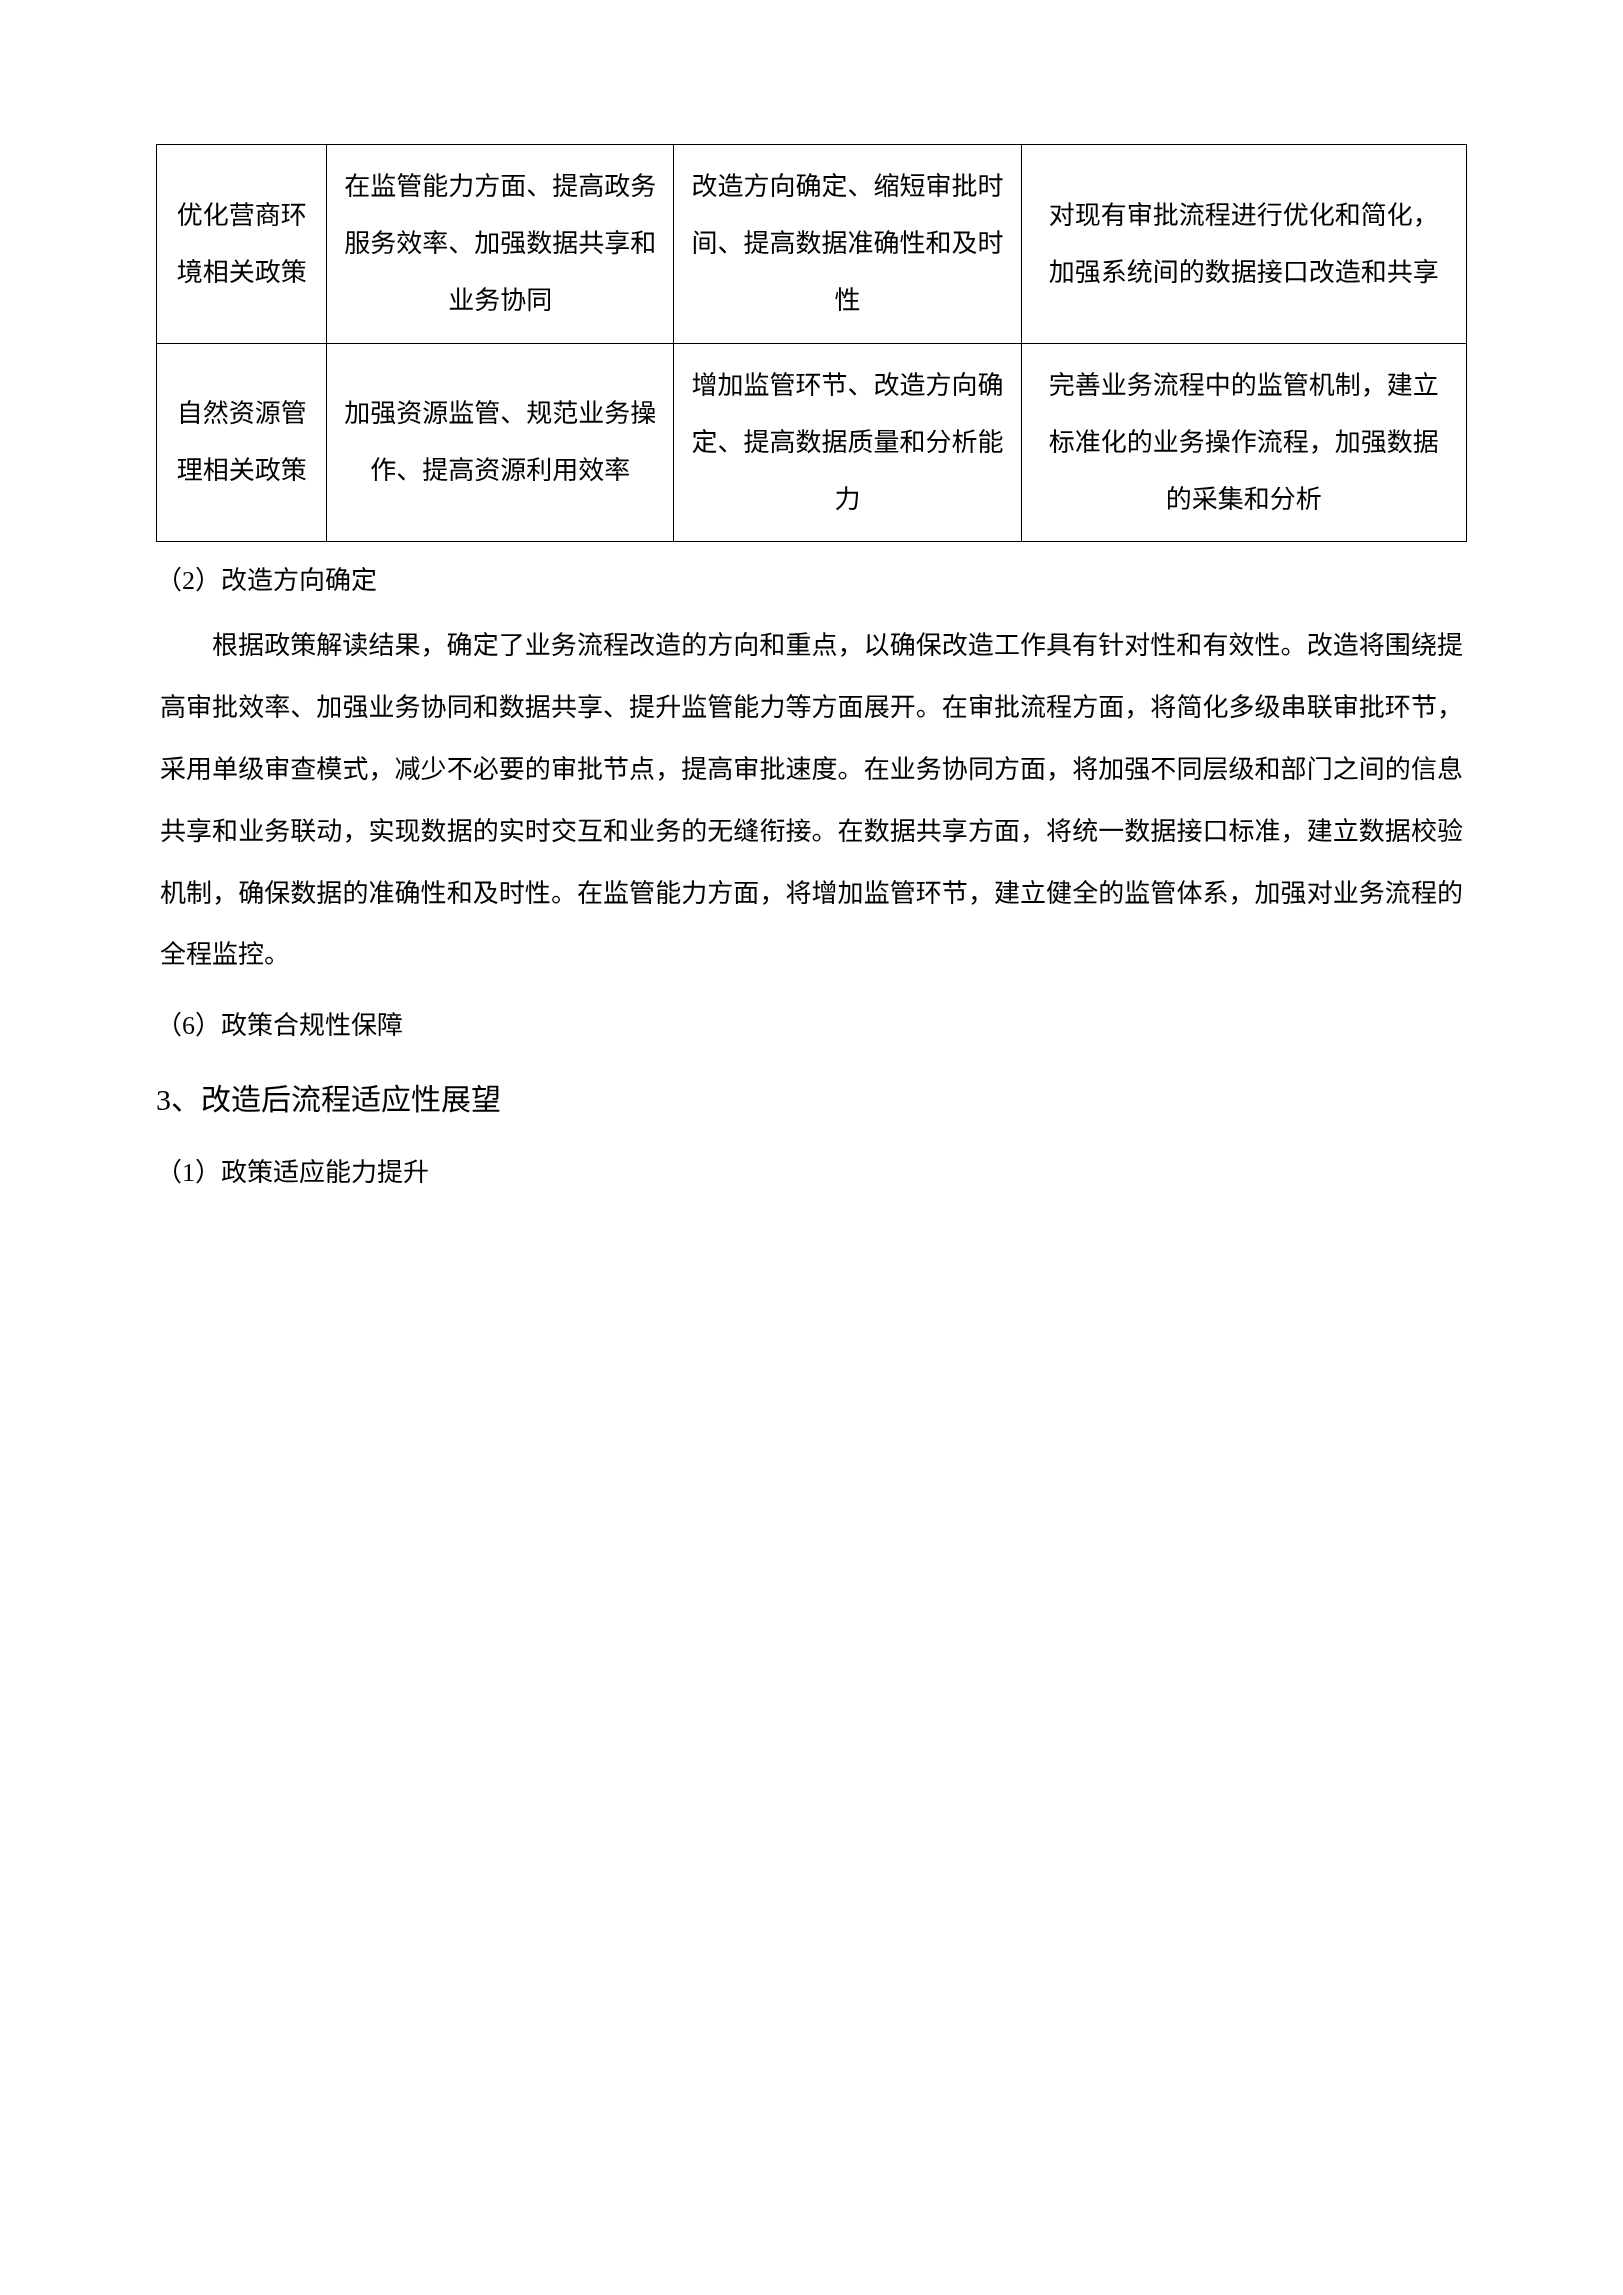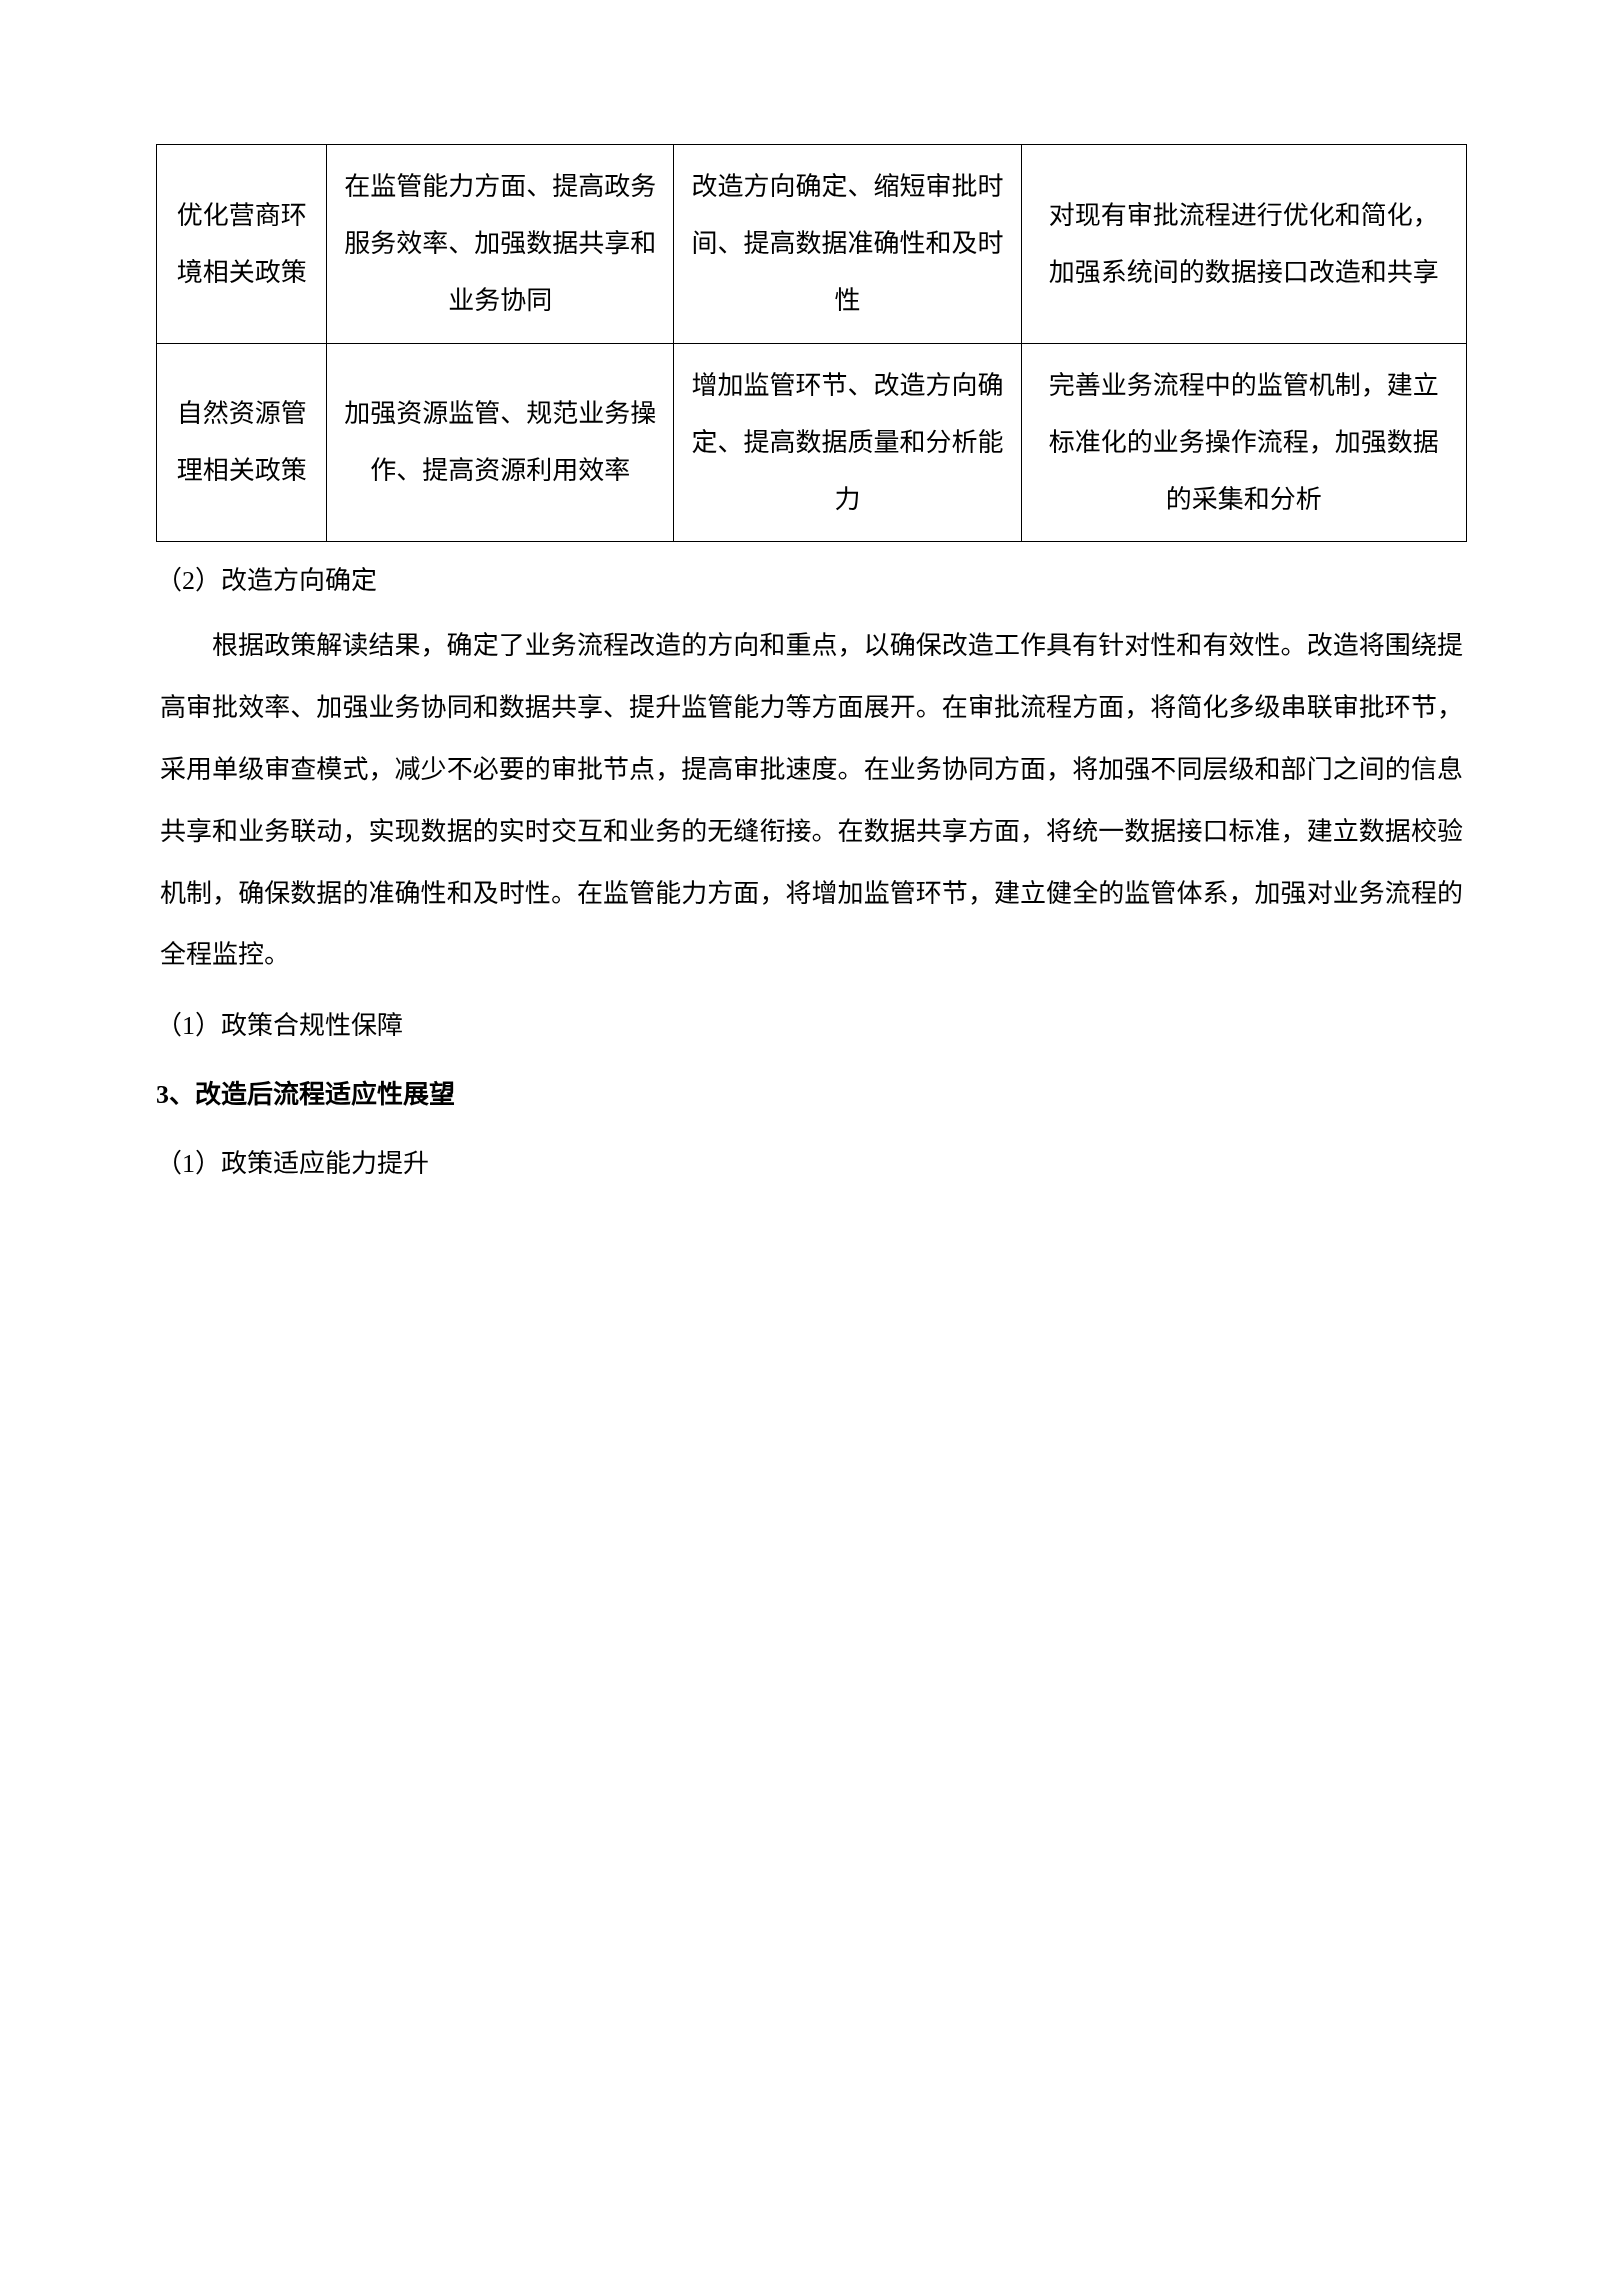--- a/index.html
+++ b/index.html
@@ -38,22 +38,22 @@
   .col-impact        { width: 26.5%; }
   .col-direction     { width: 34%; }
 
   .sub-heading {
     font-size: 26px;
     font-weight: normal;
     line-height: 2.3;
     margin: 9.2px 0 0 0;
   }
   .main-heading {
-    font-size: 26px;
-    font-weight: bold;
+    font-size: 30px;
+    font-weight: normal;
     line-height: 2.3;
     margin: 9.2px 0 0 0;
   }
   .body-para {
     font-size: 26px;
     line-height: 2.38;
     text-align: justify;
     text-indent: 2em;
     margin: 4px;
     word-break: break-all;
@@ -83,20 +83,20 @@
         <td>加强资源监管、规范业务操作、提高资源利用效率</td>
         <td>增加监管环节、改造方向确定、提高数据质量和分析能力</td>
         <td>完善业务流程中的监管机制，建立标准化的业务操作流程，加强数据的采集和分析</td>
       </tr>
     </tbody>
   </table>
 
   <h3 class="sub-heading">（2）改造方向确定</h3>
   <p class="body-para">根据政策解读结果，确定了业务流程改造的方向和重点，以确保改造工作具有针对性和有效性。改造将围绕提高审批效率、加强业务协同和数据共享、提升监管能力等方面展开。在审批流程方面，将简化多级串联审批环节，采用单级审查模式，减少不必要的审批节点，提高审批速度。在业务协同方面，将加强不同层级和部门之间的信息共享和业务联动，实现数据的实时交互和业务的无缝衔接。在数据共享方面，将统一数据接口标准，建立数据校验机制，确保数据的准确性和及时性。在监管能力方面，将增加监管环节，建立健全的监管体系，加强对业务流程的全程监控。</p>
 
-  <h3 class="sub-heading">（1）政策合规性保障</h3>
+  <h3 class="sub-heading">（6）政策合规性保障</h3>
 
   <h3 class="main-heading">3、改造后流程适应性展望</h3>
 
   <h3 class="sub-heading">（1）政策适应能力提升</h3>
 
 </div>
 
 
 </body></html>

